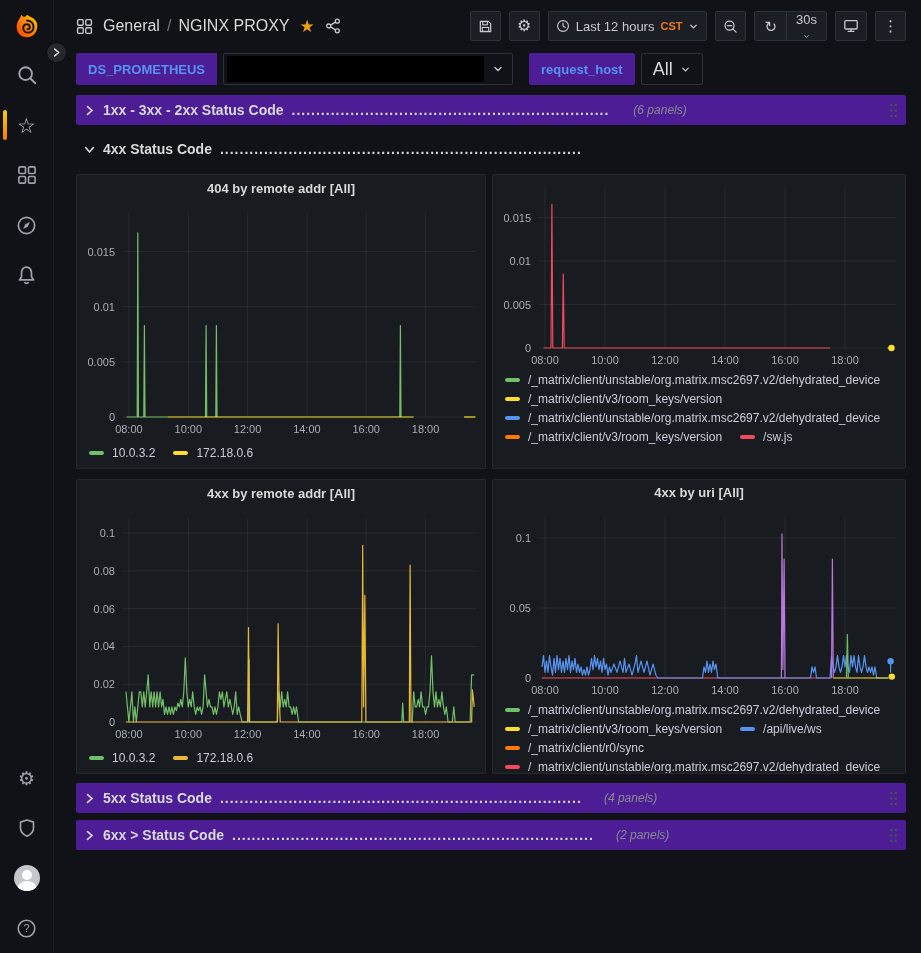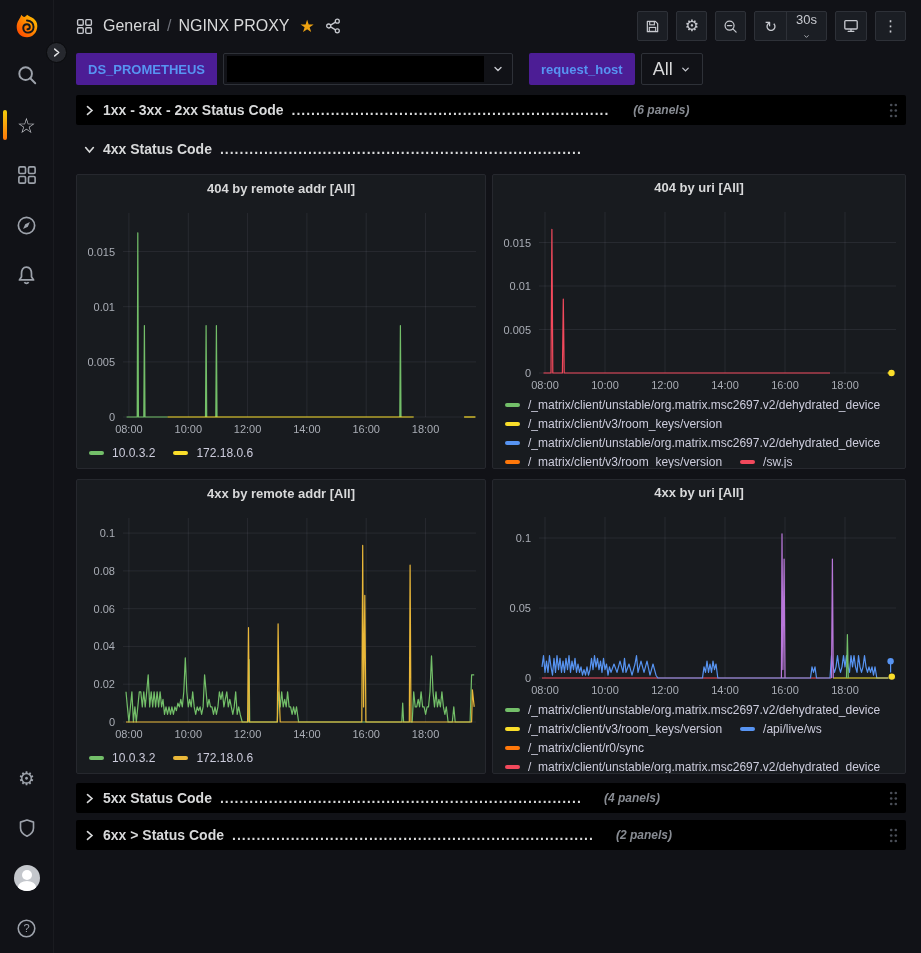--- a/index.html
+++ b/index.html
@@ -40,23 +40,23 @@
   
   .varbar { margin-top:9px; height:32px; display:flex; align-items:center; }
   .var-label { height:32px; padding:0 12px; background:#4c1d95; display:flex; align-items:center; color:#5794f2; font-size:13px; font-weight:bold; border-radius:2px 0 0 2px; cursor:default; }
   .var-value { height:32px; width:290px; margin-left:6px; border:1px solid #2e3138; border-radius:2px; display:flex; align-items:center; padding:0 8px 0 3px; cursor:pointer; background:#111217; }
   .var-redacted { flex:1; height:26px; background:#000; }
   .var-sep { width:16px; }
   .var-all { height:32px; margin-left:6px; padding:0 11px; border:1px solid #2e3138; border-radius:2px; display:flex; align-items:center; gap:7px; color:#d8d9da; font-size:18px; cursor:pointer; }
 
   
   .row-header { height:30px; display:flex; align-items:center; gap:8px; padding:0 8px; font-size:14px; font-weight:bold; color:#d8d9da; cursor:pointer; }
-  .row-header.collapsed { background:#000000; border-radius:2px; }
+  .row-header.collapsed { background:#4c1d95; border-radius:2px; }
   .row-header .dots { font-weight:bold; letter-spacing:1px; overflow:hidden; white-space:nowrap; max-width:360px; }
-  .panel-count { margin-left:16px; font-size:12px; font-style:italic; font-weight:bold; color:#878b92; white-space:nowrap; }
+  .panel-count { margin-left:16px; font-size:12px; font-style:italic; font-weight:normal; color:#878b92; white-space:nowrap; }
   .row-handle { margin-left:auto; display:flex; align-items:center; cursor:grab; }
   .r1 { margin-top:10px; }
   .r4 { margin-top:9px; }
   .r5 { margin-top:9px; }
   .r6 { margin-top:7px; }
   .chev { display:block; }
 
   
   .grid { margin-top:10px; display:grid; grid-template-columns:410px 414px; grid-auto-rows:295px; column-gap:6px; row-gap:10px; }
   .panel { background:#181b1f; border:1px solid #26282e; border-radius:2px; display:flex; flex-direction:column; overflow:hidden; }
@@ -176,20 +176,31 @@
     <div class="hdr-right">
       <div class="btn">
         <svg width="15" height="15" viewBox="0 0 16 16">
           <path d="M2.5 2.5 H11 L13.5 5 V13.5 H2.5 Z" fill="none" stroke="currentColor" stroke-width="1.3" stroke-linejoin="round"></path>
           <rect x="5" y="2.8" width="5" height="3.4" fill="none" stroke="currentColor" stroke-width="1.2"></rect>
           <rect x="4.6" y="9" width="6.8" height="4.2" fill="none" stroke="currentColor" stroke-width="1.2"></rect>
         </svg>
       </div>
       <div class="btn">
         <span style="font-size:16px;line-height:1">⚙</span>
+      </div>
+      <div class="btn">
+        <svg width="14" height="14" viewBox="0 0 16 16">
+            <circle cx="8" cy="8" r="6.2" fill="none" stroke="currentColor" stroke-width="1.3"></circle>
+            <path d="M8 4.6 V8 L10.6 9.6" fill="none" stroke="currentColor" stroke-width="1.3" stroke-linecap="round"></path>
+          </svg>
+        <span>Last 12 hours</span>
+        <span class="tz">CST</span>
+        <svg class="chev" width="11" height="11" viewBox="0 0 12 12">
+            <path d="M3 4.5 L6 7.5 L9 4.5" fill="none" stroke="currentColor" stroke-width="1.4" stroke-linecap="round"></path>
+          </svg>
       </div>
       <div class="btn">
         <svg width="15" height="15" viewBox="0 0 16 16">
             <circle cx="7" cy="7" r="4.8" fill="none" stroke="currentColor" stroke-width="1.3"></circle>
             <line x1="10.5" y1="10.5" x2="14" y2="14" stroke="currentColor" stroke-width="1.3" stroke-linecap="round"></line>
             <line x1="4.7" y1="7" x2="9.3" y2="7" stroke="currentColor" stroke-width="1.3" stroke-linecap="round"></line>
           </svg>
       </div>
       <div class="btn-group">
         <span class="seg">
@@ -298,21 +309,20 @@
             <span class="sw" style="background: rgb(115, 191, 105);"></span>
             <span class="lab">10.0.3.2</span>
           </div>
           <div class="legend-item">
             <span class="sw" style="background: rgb(250, 222, 42);"></span>
             <span class="lab">172.18.0.6</span>
           </div>
         </div>
     </div>
     <div class="panel short">
-      <div class="panel-title">404 by uri [All]</div>
       <div class="chart"><svg width="412" height="195">
             <line x1="52.0" x2="52.0" y1="12" y2="173" stroke="rgba(204,204,220,0.09)"></line>
             <text x="52.0" y="189" text-anchor="middle">08:00</text>
             <line x1="112.0" x2="112.0" y1="12" y2="173" stroke="rgba(204,204,220,0.09)"></line>
             <text x="112.0" y="189" text-anchor="middle">10:00</text>
             <line x1="172.0" x2="172.0" y1="12" y2="173" stroke="rgba(204,204,220,0.09)"></line>
             <text x="172.0" y="189" text-anchor="middle">12:00</text>
             <line x1="232.0" x2="232.0" y1="12" y2="173" stroke="rgba(204,204,220,0.09)"></line>
             <text x="232.0" y="189" text-anchor="middle">14:00</text>
             <line x1="292.0" x2="292.0" y1="12" y2="173" stroke="rgba(204,204,220,0.09)"></line>

